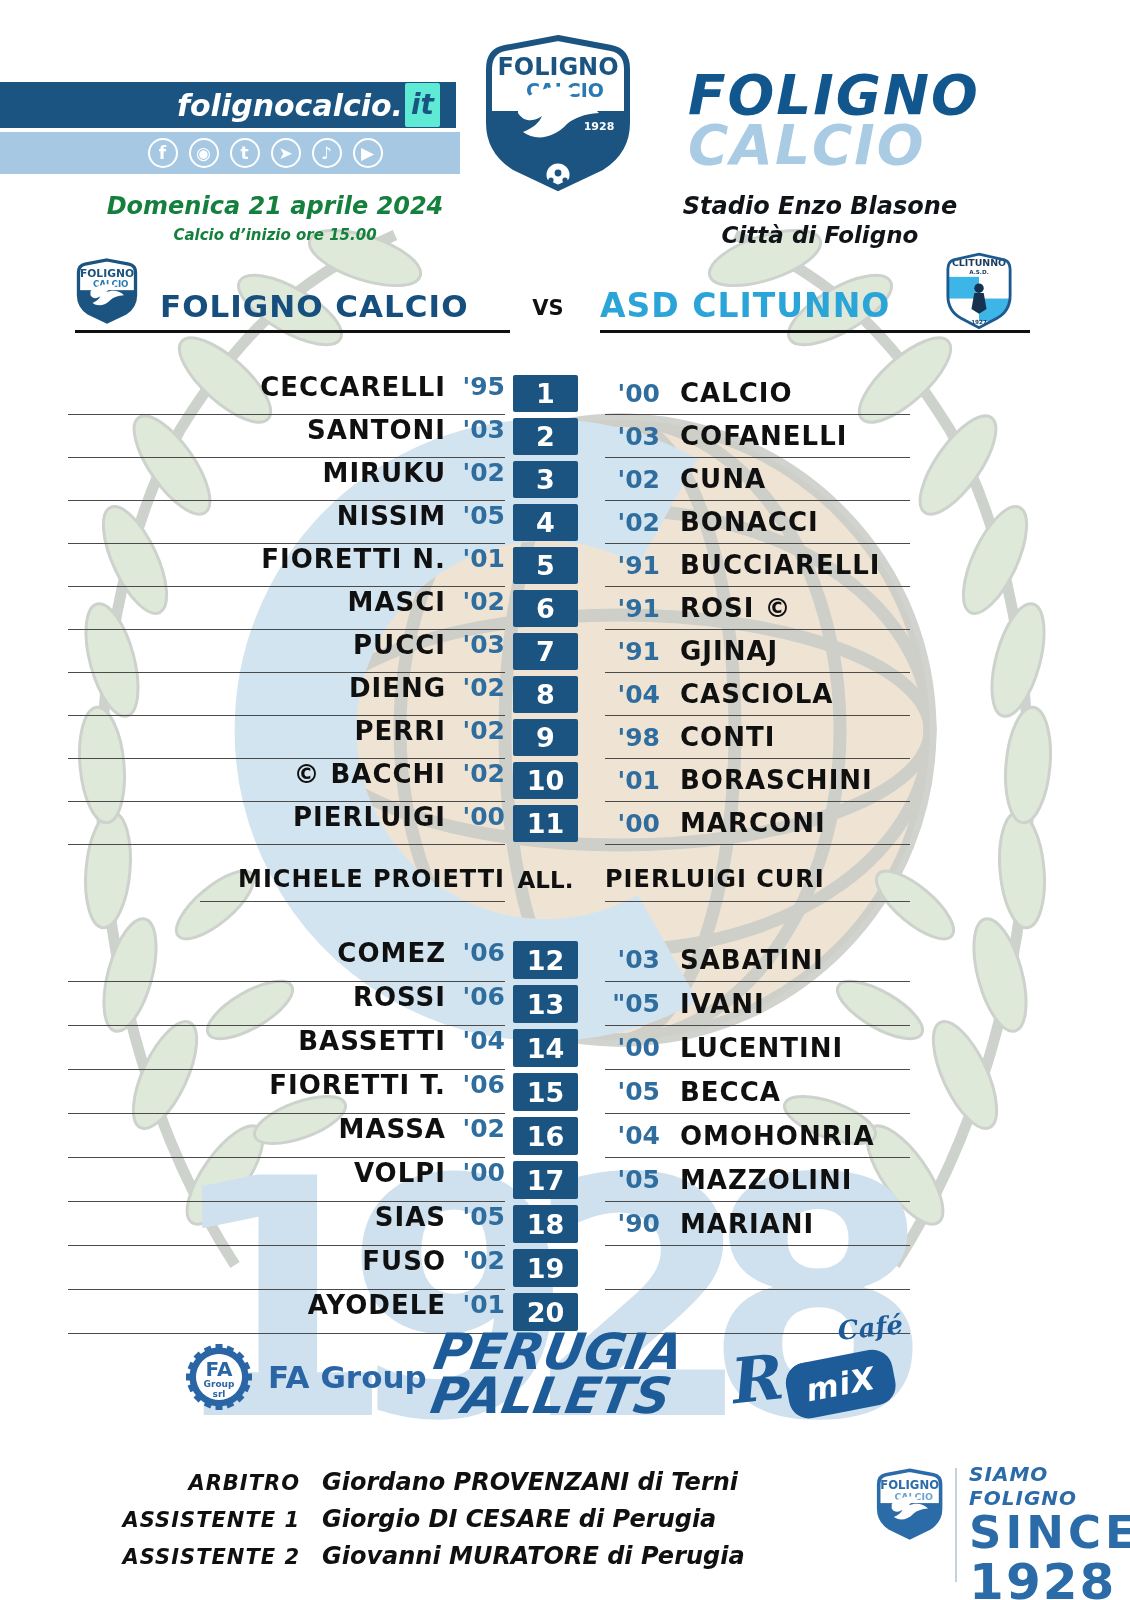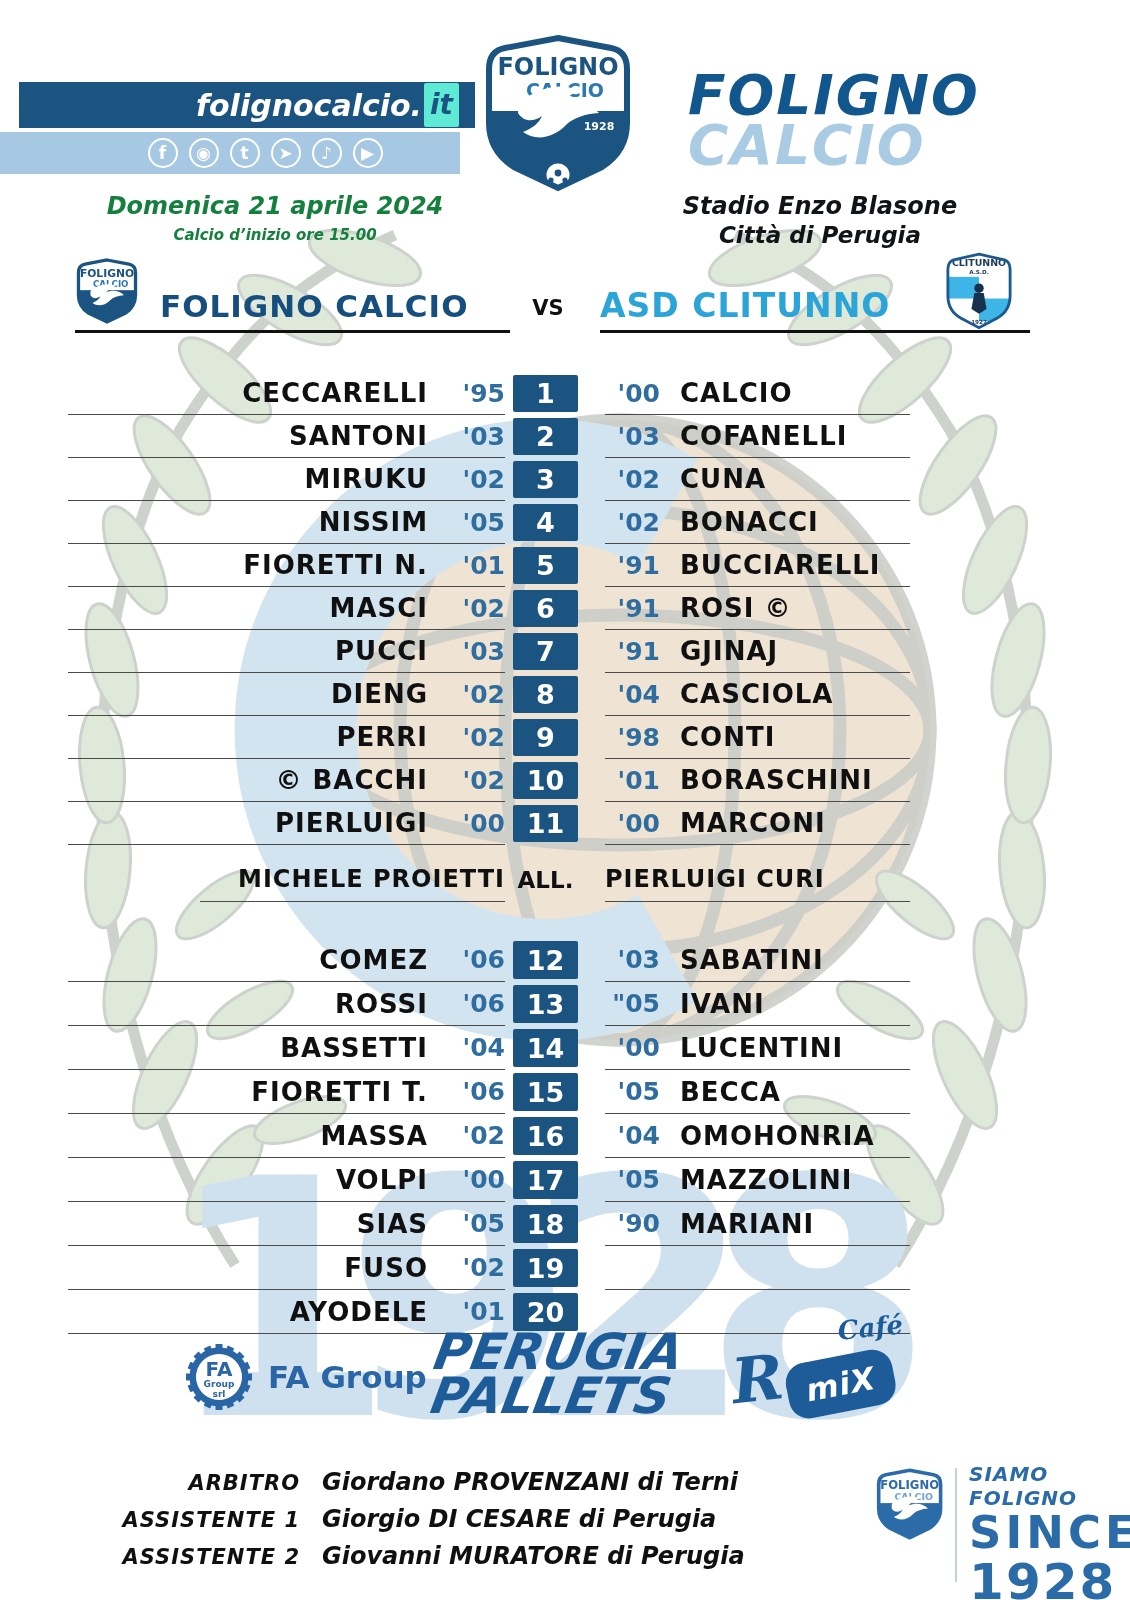--- a/index.html
+++ b/index.html
@@ -4,21 +4,21 @@
 <style>
   html,body{margin:0;padding:0;background:#ffffff;}
   .page{position:relative;width:1130px;height:1600px;background:#fff;overflow:hidden;
         font-family:"DejaVu Sans", sans-serif;}
   .layer{position:absolute;inset:0;}
   #watermark{z-index:0;}
   .content{position:absolute;inset:0;z-index:1;}
 
   
   .site-banner{position:absolute;left:0;top:82px;width:456px;height:46px;background:#1b5480;
-    display:flex;align-items:center;justify-content:flex-end;padding-right:16px;box-sizing:border-box;margin-left:19px;}
+    display:flex;align-items:center;justify-content:flex-end;padding-right:16px;box-sizing:border-box;}
   .site-banner .site-name{color:#fff;font-style:italic;font-weight:bold;font-size:30px;letter-spacing:0px;}
   .site-banner .tld-box{display:inline-block;background:#5eead4;color:#1b5480;font-style:italic;font-weight:bold;
     font-size:28px;line-height:30px;padding:7px 6px;margin-left:2px;border-radius:2px;}
   .social-band{position:absolute;left:0;top:132px;width:460px;height:42px;background:#a7c8e2;
     display:flex;align-items:center;justify-content:center;gap:11px;padding-left:70px;box-sizing:border-box;}
   .soc{width:30px;height:30px;border:2.5px solid #fff;border-radius:50%;color:#fff;display:flex;
     align-items:center;justify-content:center;font-size:17px;font-weight:bold;box-sizing:border-box;}
 
   
   .wordmark{position:absolute;left:688px;top:70px;font-style:italic;font-weight:900;letter-spacing:2px;line-height:50px;}
@@ -43,21 +43,21 @@
     font-size:21px;font-weight:900;color:#101010;}
   .away-team{position:absolute;left:600px;top:286px;font-size:33px;font-weight:900;letter-spacing:1px;color:#2ba4d7;}
   .rule{position:absolute;height:3px;background:#101010;}
   .rule.home{left:75px;top:330px;width:435px;}
   .rule.away{left:600px;top:330px;width:430px;}
 
   
   .lineup{position:absolute;left:68px;top:372px;width:842px;}
   .lrow{display:flex;align-items:center;height:43px;}
   .lrow.sub{height:44px;}
-  .cell-left{width:437px;height:100%;display:flex;align-items:center;justify-content:flex-end;gap:22px;
+  .cell-left{width:437px;height:100%;display:flex;align-items:flex-start;justify-content:flex-end;gap:4px;
     border-bottom:1.5px solid #4a4a4a;box-sizing:border-box;}
   .cell-right{width:305px;height:100%;display:flex;align-items:center;justify-content:flex-start;gap:20px;
     border-bottom:1.5px solid #4a4a4a;box-sizing:border-box;}
   .pname{font-weight:bold;font-size:26px;letter-spacing:1px;color:#101010;white-space:nowrap;}
   .pyear{font-weight:bold;font-size:25px;color:#2e6d9e;width:55px;text-align:right;white-space:nowrap;}
   .badge{width:65px;height:37px;background:#1b5480;color:#fff;display:flex;align-items:center;
     justify-content:center;font-size:27px;font-weight:bold;margin:0 27px 0 8px;border-radius:2px;flex:none;}
   .lrow.sub .badge{height:38px;}
   .coach-row{display:flex;align-items:flex-end;height:57px;}
   .coach-left{width:437px;display:flex;justify-content:flex-end;}
@@ -186,21 +186,21 @@
       <div class="wm1">FOLIGNO</div>
       <div class="wm2">CALCIO</div>
     </div>
 
     <div class="date-block">
       <div class="l1">Domenica 21 aprile 2024</div>
       <div class="l2">Calcio d’inizio ore 15.00</div>
     </div>
     <div class="venue-block">
       <div class="l1">Stadio Enzo Blasone</div>
-      <div class="l2">Città di Perugia</div>
+      <div class="l2">Città di Foligno</div>
     </div>
 
     <svg class="crest-home-small" width="62" height="70" viewBox="0 0 150 160">
       <use href="#shield" fill="#ffffff"></use>
       <g clip-path="url(#shieldclip)">
         <rect x="0" y="78" width="150" height="82" fill="#1b5480"></rect>
         <text x="75" y="46" text-anchor="middle" font-size="26" font-weight="900" fill="#1b5480" font-family="DejaVu Sans, sans-serif">FOLIGNO</text>
         <text x="84" y="70" text-anchor="middle" font-size="21" font-weight="bold" fill="#2979b3" font-family="DejaVu Sans, sans-serif">CALCIO</text>
         <path fill="#ffffff" d="M35,80 C55,62 82,60 97,68 C86,72 79,76 73,83 C89,76 106,79 116,90 C101,91 91,95 84,101 C70,116 52,118 40,109 C50,105 56,100 59,93 C49,100 40,98 35,90 Z"></path>
       </g>

